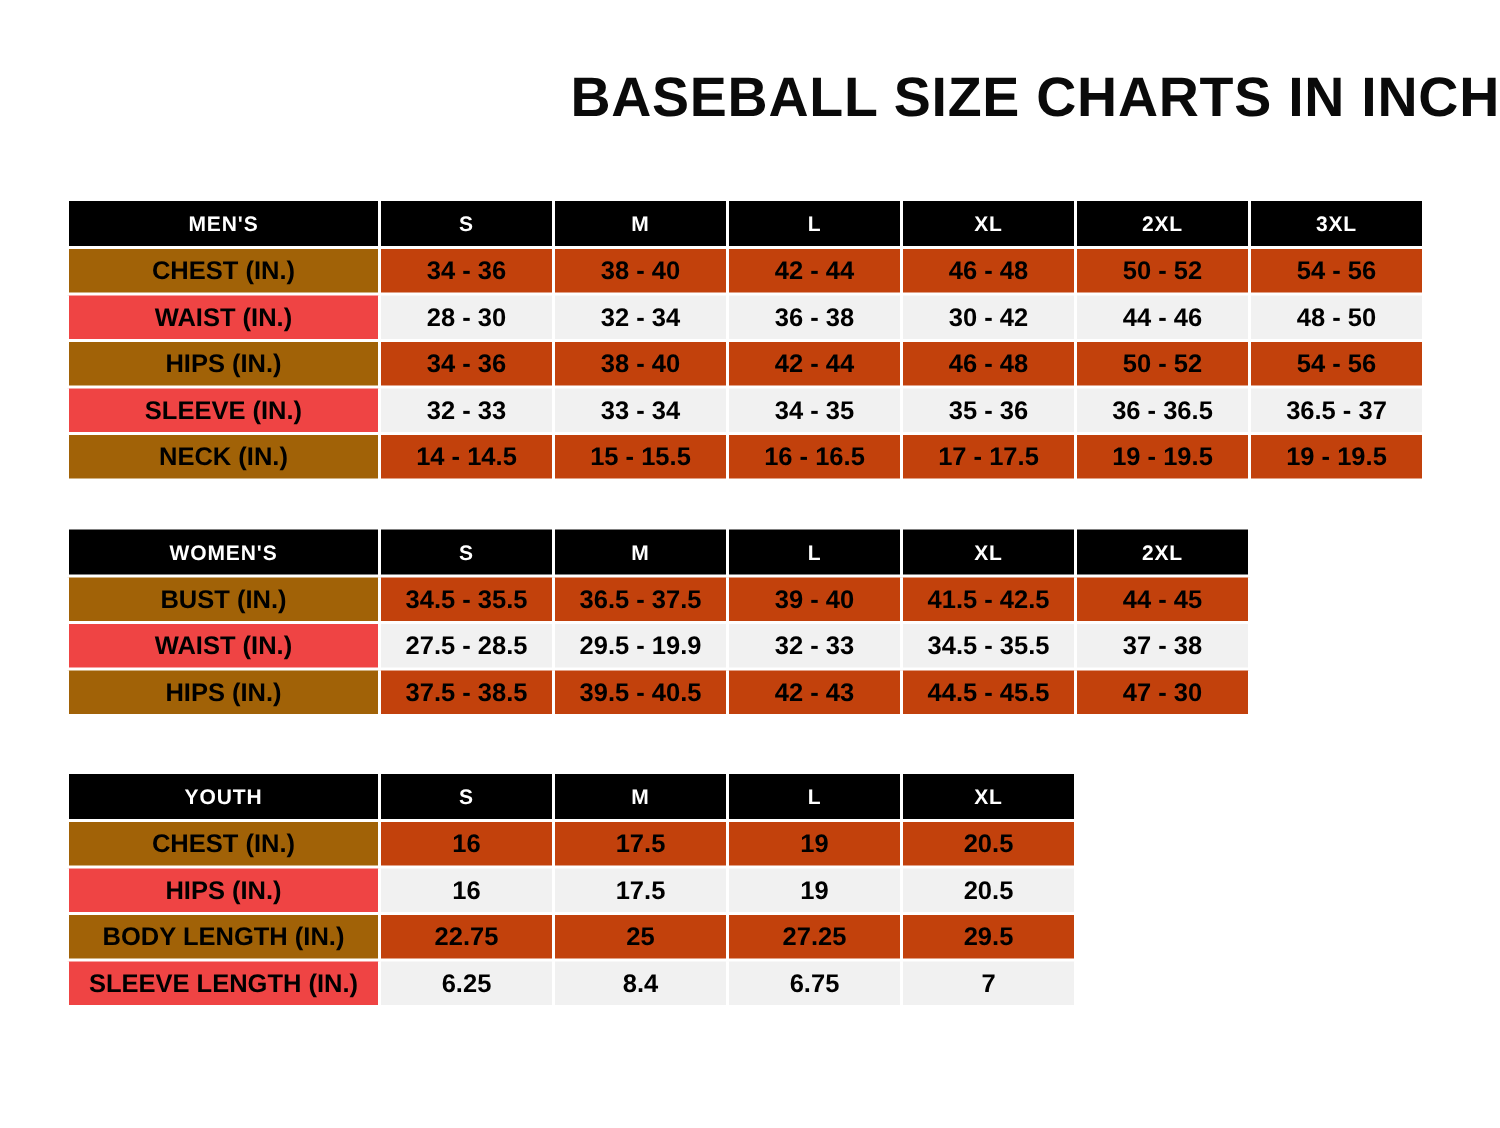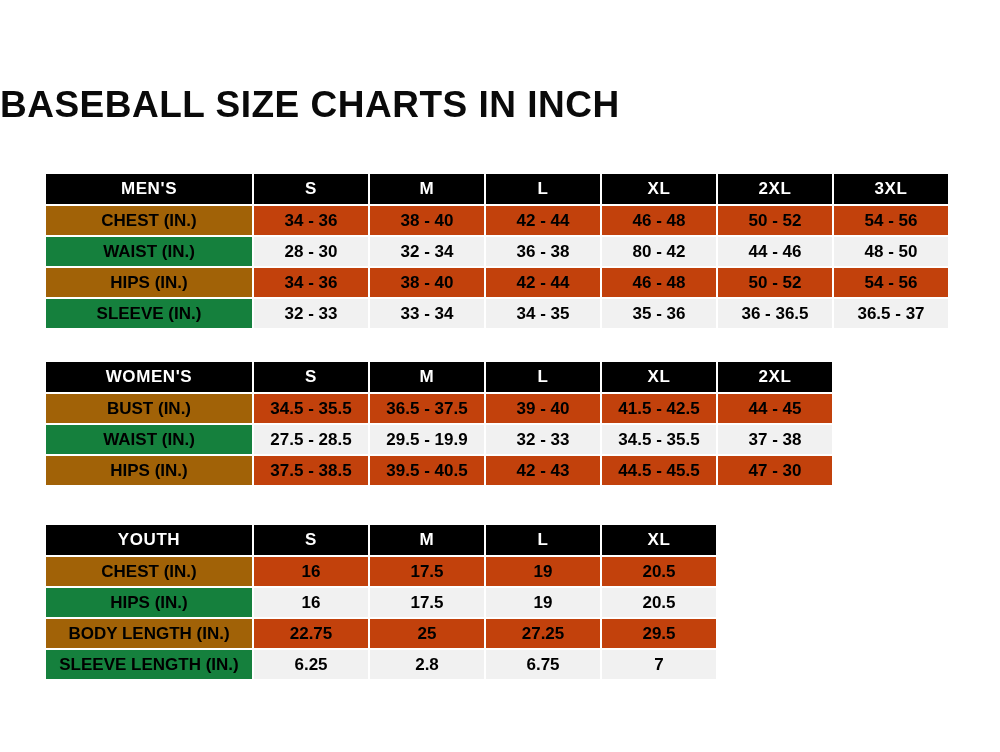--- a/index.html
+++ b/index.html
@@ -14,26 +14,26 @@
     color: #000000;
     overflow: hidden;
   }
   .page {
     position: relative;
     width: 1000px;
     height: 752px;
     box-sizing: border-box;
   }
   .title {
-    text-align: left;
+    text-align: right;
     font-size: 37px;
     font-weight: bold;
     letter-spacing: 0.5px;
     margin: 0;
-    padding-top: 84px;
+    padding-top: 44px;
     color: #0a0a0a;
   }
 
   .tables {
     margin-top: 46px;
     padding-left: 44px;
   }
 
   table {
     border-collapse: collapse;
@@ -45,26 +45,26 @@
     font-weight: bold;
     font-size: 17px;
     height: 31px;
     padding: 0 2px;
     box-sizing: border-box;
     white-space: nowrap;
   }
   .hdr td, .hdr th {
     background: #000000;
     color: #ffffff;
-    font-size: 17px;
+    font-size: 14px;
     letter-spacing: 0.6px;
     height: 32px;
   }
   .rowlabel {
-    background: #15803d;
+    background: #ef4444;
     color: #000;
     text-align: center;
   }
   .rowlabel.alt {
     background: #a16207;
   }
   .cell {
     background: #f1f1f1;
   }
   .cell.alt {
@@ -125,41 +125,50 @@
           <td class="cell alt">42 - 44</td>
           <td class="cell alt">46 - 48</td>
           <td class="cell alt">50 - 52</td>
           <td class="cell alt">54 - 56</td>
         </tr>
         <tr>
           <td class="rowlabel">WAIST (IN.)</td>
           <td class="cell">28 - 30</td>
           <td class="cell">32 - 34</td>
           <td class="cell">36 - 38</td>
-          <td class="cell">80 - 42</td>
+          <td class="cell">30 - 42</td>
           <td class="cell">44 - 46</td>
           <td class="cell">48 - 50</td>
         </tr>
         <tr>
           <td class="rowlabel alt">HIPS (IN.)</td>
           <td class="cell alt">34 - 36</td>
           <td class="cell alt">38 - 40</td>
           <td class="cell alt">42 - 44</td>
           <td class="cell alt">46 - 48</td>
           <td class="cell alt">50 - 52</td>
           <td class="cell alt">54 - 56</td>
         </tr>
         <tr>
           <td class="rowlabel">SLEEVE (IN.)</td>
           <td class="cell">32 - 33</td>
           <td class="cell">33 - 34</td>
           <td class="cell">34 - 35</td>
           <td class="cell">35 - 36</td>
           <td class="cell">36 - 36.5</td>
           <td class="cell">36.5 - 37</td>
+        </tr>
+        <tr>
+          <td class="rowlabel alt">NECK (IN.)</td>
+          <td class="cell alt">14 - 14.5</td>
+          <td class="cell alt">15 - 15.5</td>
+          <td class="cell alt">16 - 16.5</td>
+          <td class="cell alt">17 - 17.5</td>
+          <td class="cell alt">19 - 19.5</td>
+          <td class="cell alt">19 - 19.5</td>
         </tr>
       </tbody>
     </table>
 
     <table id="womens-table">
       <colgroup>
         <col class="c0">
           <col class="cx">
           <col class="cx">
           <col class="cx">
@@ -235,21 +244,21 @@
         <tr>
           <td class="rowlabel alt">BODY LENGTH (IN.)</td>
           <td class="cell alt">22.75</td>
           <td class="cell alt">25</td>
           <td class="cell alt">27.25</td>
           <td class="cell alt">29.5</td>
         </tr>
         <tr>
           <td class="rowlabel">SLEEVE LENGTH (IN.)</td>
           <td class="cell">6.25</td>
-          <td class="cell">2.8</td>
+          <td class="cell">8.4</td>
           <td class="cell">6.75</td>
           <td class="cell">7</td>
         </tr>
       </tbody>
     </table>
 
   </div>
 </div>
 
 </body></html>

